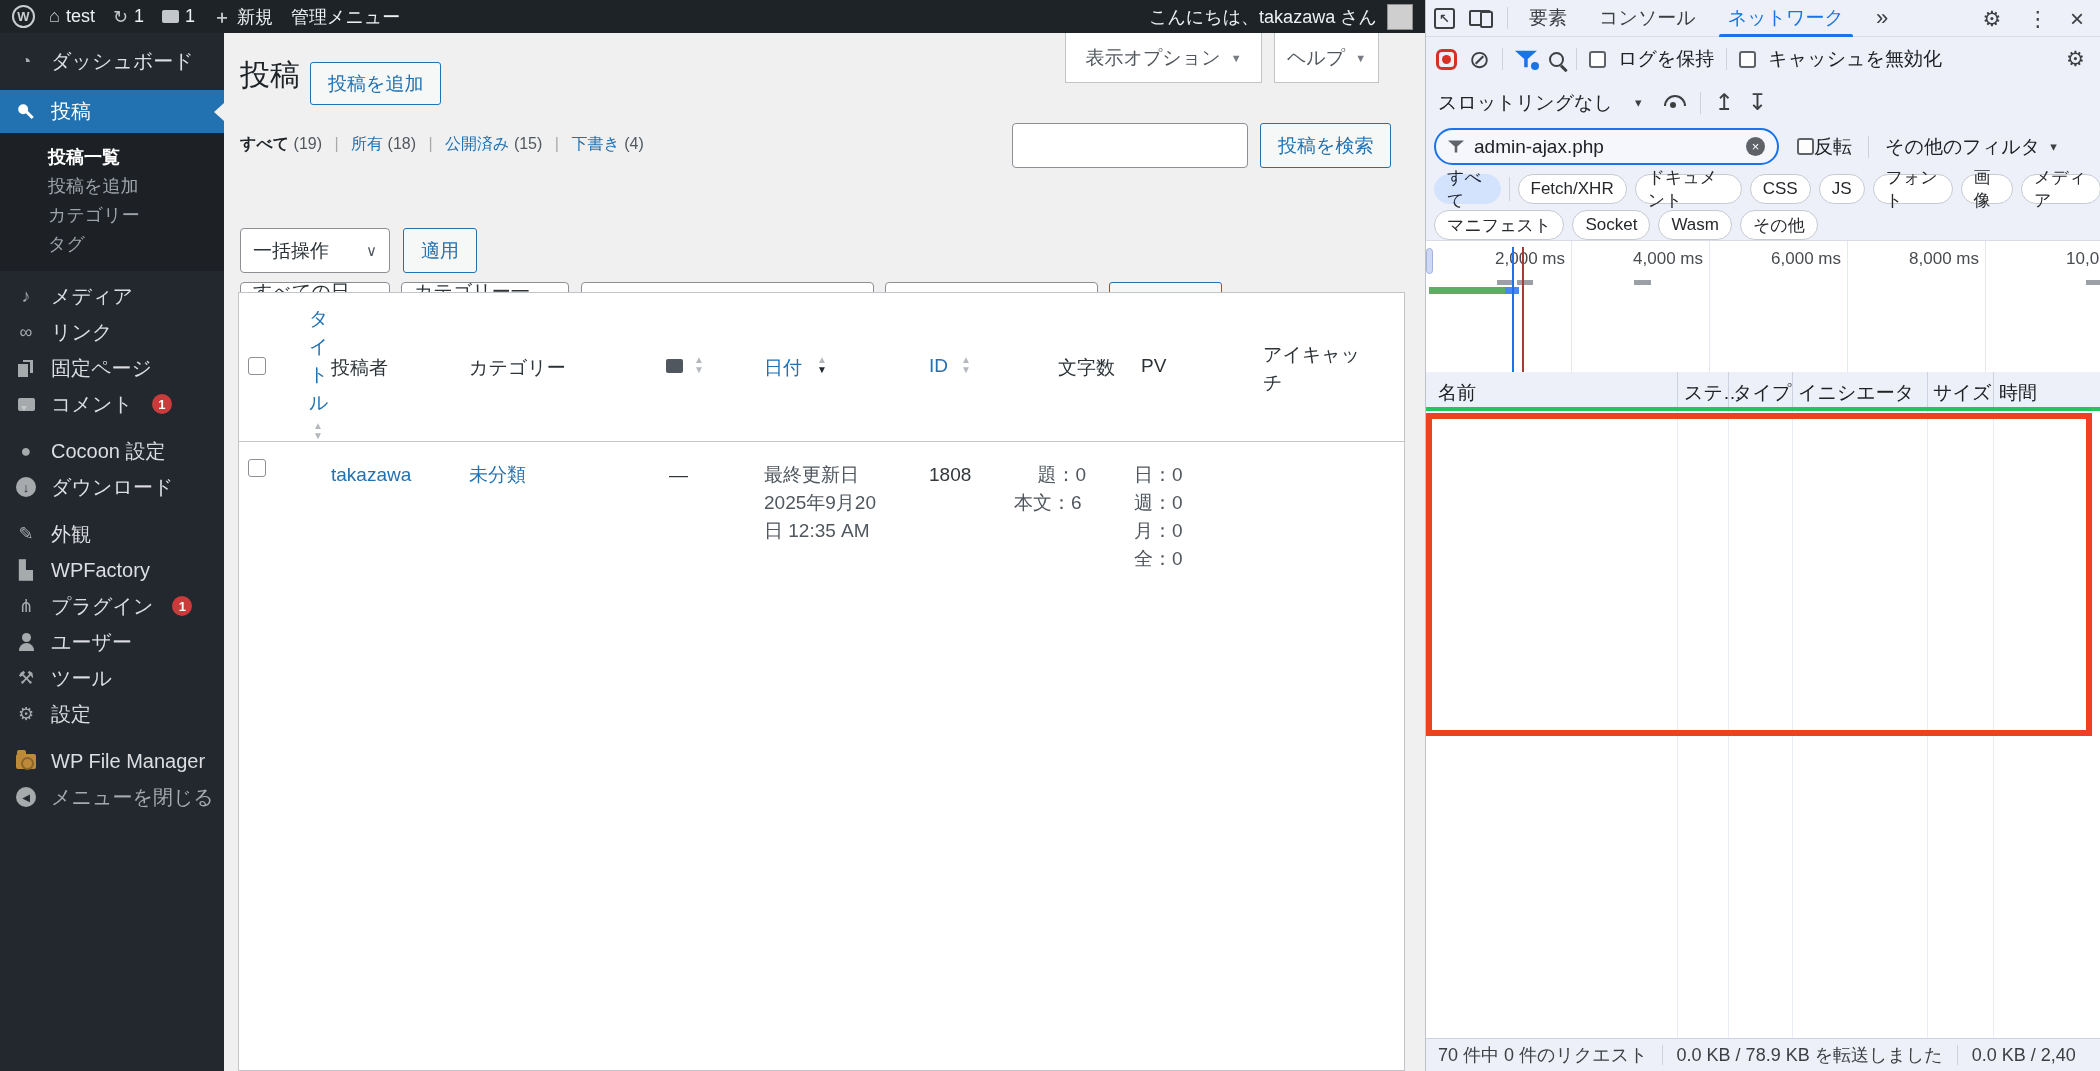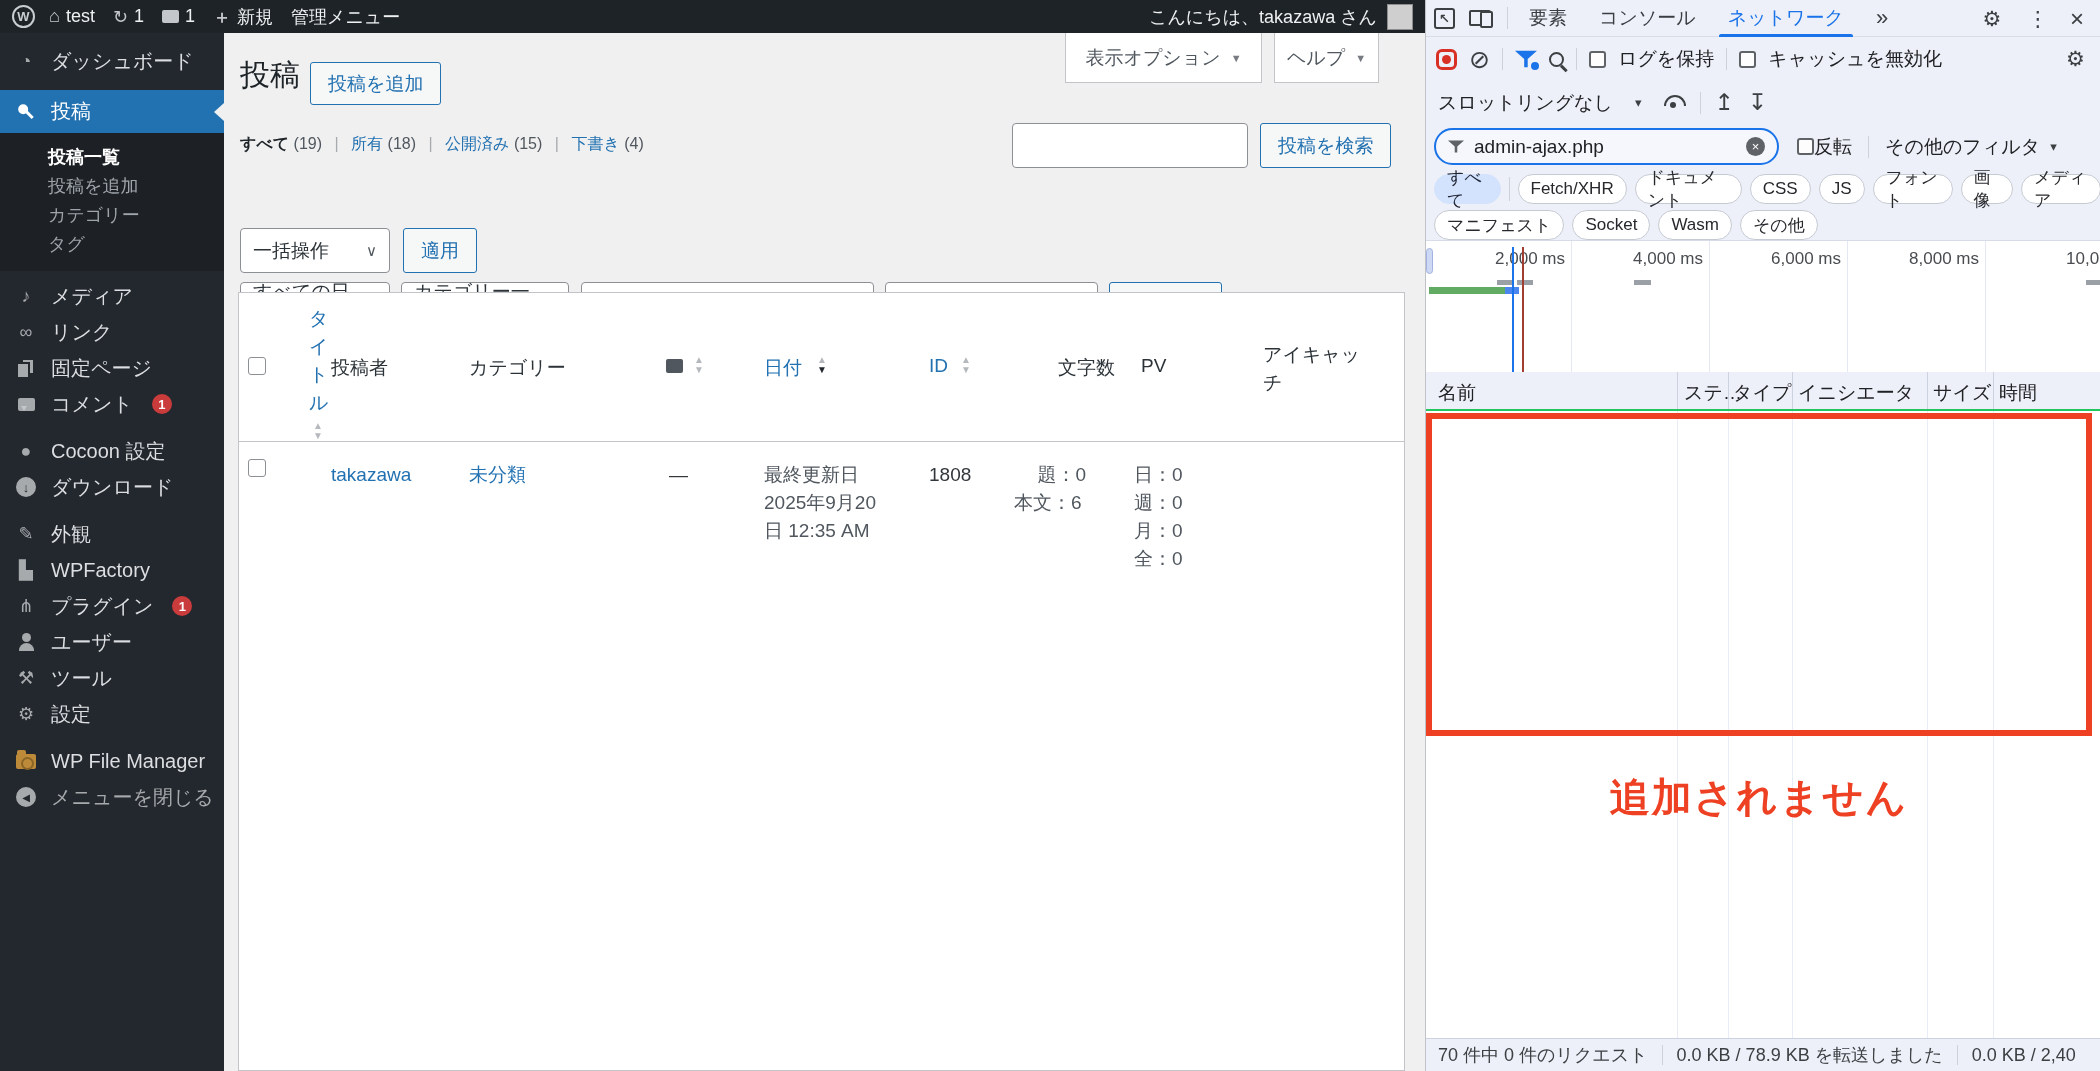--- a/index.html
+++ b/index.html
@@ -143,21 +143,21 @@
     border-radius:16px; background:#fff; font-size:17px; color:#26282c; }
   .chip.selected { background:#d3e3fd; border-color:#d3e3fd; color:#1f2433; }
   .dt-overview { position:absolute; left:0; top:241px; width:675px; height:131px; background:#fff; }
   .gridline { position:absolute; top:0; bottom:0; width:1px; background:#e4e8f2; }
   .t-label { position:absolute; top:8px; width:120px; text-align:right; font-size:17px; color:#494c50; }
   .ov-bar { position:absolute; height:7px; top:46px; }
   .ov-dash { position:absolute; height:5px; top:39px; background:#9aa0a6; }
   .vline-blue { position:absolute; top:6px; height:125px; width:2px; background:#1a73e8; }
   .vline-red { position:absolute; top:6px; height:125px; width:2px; background:#a23d31; }
   .ov-nub { position:absolute; left:0; top:7px; width:7px; height:26px; border-radius:4px; background:#cdd8f4; border:1px solid #a3b2e0; }
-  .dt-gridhead { top:372px; height:39px; border-bottom:2px solid #22c55e;text-align:right; }
+  .dt-gridhead { top:372px; height:39px; border-bottom:4px solid #22c55e;text-align:right; }
   .gh-label { position:absolute; top:8px; font-size:19px; color:#202124; }
   .gh-sep { position:absolute; top:0; bottom:0; width:1px; background:#ccd2e0; }
   .dt-bodycols { position:absolute; left:0; top:411px; width:675px; height:627px; background:#fff; }
   .bodycol { position:absolute; top:0; bottom:0; width:1px; background:#e7ecf7; }
   .red-rect { position:absolute; left:0; top:413px; width:666px; height:323px; border:6px solid #ee4123; z-index:6; }
   .annotation { position:absolute; left:0; top:770px; width:666px; text-align:center; font-size:40px;
     font-weight:bold; color:#ee4123; letter-spacing:2px; z-index:6; }
   .dt-status { top:1038px; height:33px; border-top:1px solid #ccd2e0; display:flex; align-items:center;
     padding-left:12px; gap:14px; font-size:18px; color:#3c4043; white-space:nowrap; }
 </style>
@@ -506,21 +506,20 @@
 
     <div class="dt-bodycols">
       <span class="bodycol" style="left:251px;"></span>
       <span class="bodycol" style="left:302px;"></span>
       <span class="bodycol" style="left:366px;"></span>
       <span class="bodycol" style="left:501px;"></span>
       <span class="bodycol" style="left:567px;"></span>
     </div>
 
     <div class="red-rect"></div>
-    <div class="annotation">追加されません</div>
 
     <div class="dt-band dt-status">
       <span>70 件中 0 件のリクエスト</span>
       <span class="vdiv" style="height:20px;"></span>
       <span>0.0 KB / 78.9 KB を転送しました</span>
       <span class="vdiv" style="height:20px;"></span>
       <span>0.0 KB / 2,40</span>
     </div>
   </div>
 

